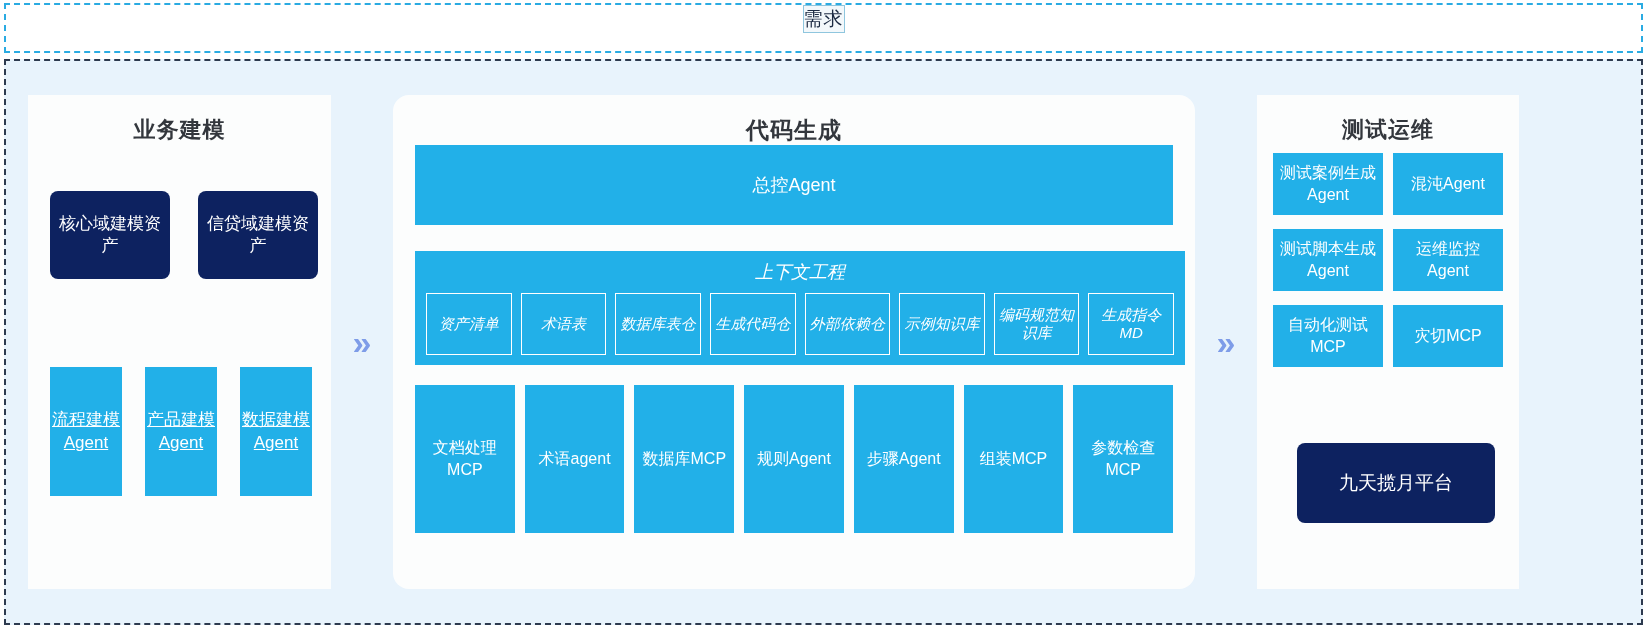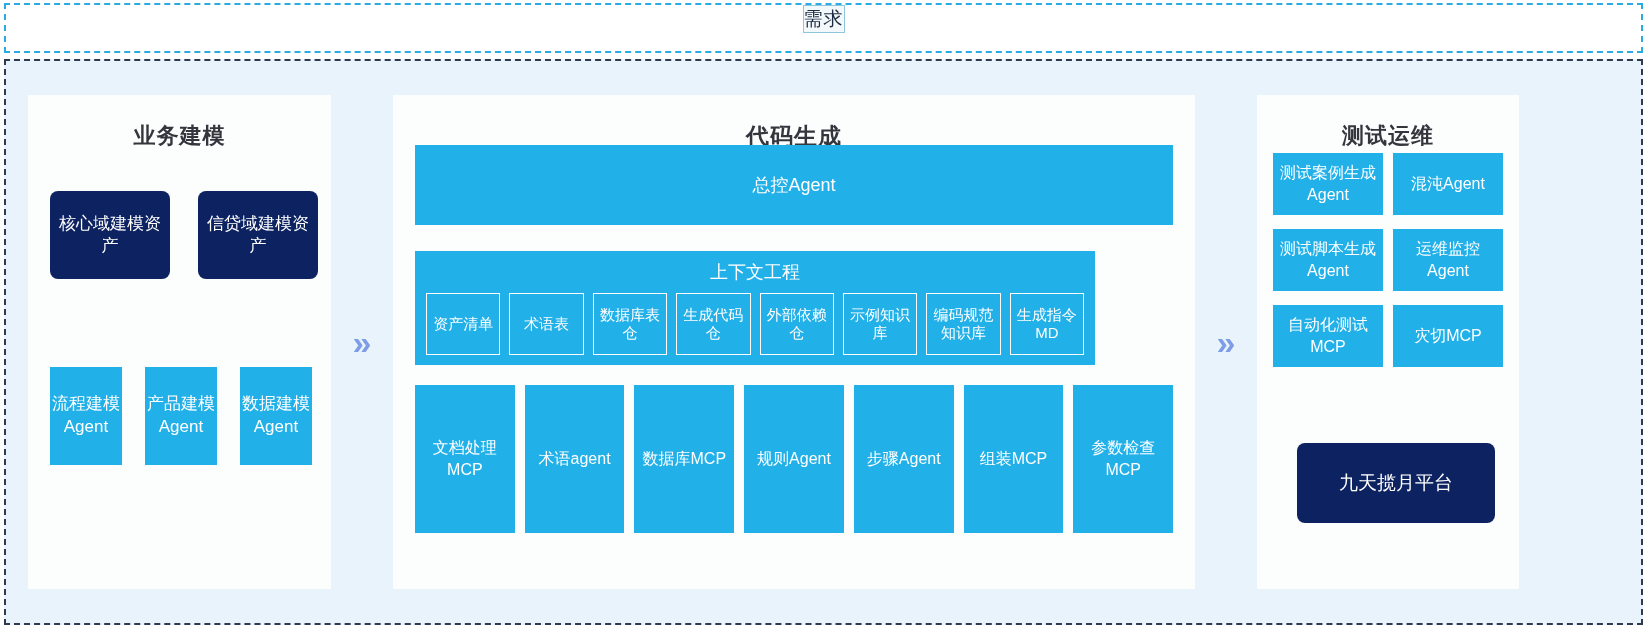--- a/index.html
+++ b/index.html
@@ -47,24 +47,24 @@
     display: flex;
     align-items: center;
     padding: 10px 22px;
   }
 
   
   .panel {
     background: #fcfdfd;
     height: 494px;
     position: relative;
-    padding-top: 26px;
+    padding-top: 20px;
   }
   .panel-left   { width: 303px; }
-  .panel-mid    { width: 802px; }
+  .panel-mid    { width: 802px; border-radius: 16px; }
   .panel-right  { width: 262px; }
 
   .panel-title {
     text-align: center;
     font-size: 22px;
     font-weight: bold;
     color: #33373d;
     letter-spacing: 1px;
   }
   .panel-mid .panel-title { font-size: 23px; }
@@ -112,35 +112,36 @@
     gap: 28px;
   }
   .left-assets .navy { width: 120px; height: 88px; padding: 0 6px; }
 
   .left-agents {
     position: absolute;
     left: 22px; top: 272px;
     display: flex;
     gap: 23px;
   }
-  .left-agents .cyan { width: 72px; height: 98px; }
+  .left-agents .cyan { width: 72px; height: 129px; text-decoration: underline; }
 
   
   .mid-master {
     position: absolute;
     left: 22px; top: 50px;
     width: 758px; height: 80px;
     font-size: 18px;
   }
   .mid-ctx {
     position: absolute;
     left: 22px; top: 156px;
-    width: 680px; height: 114px;
+    width: 770px; height: 114px;
     background: #22b0e8;
     color: #ffffff;
+    font-style: italic;
   }
   .mid-ctx-title {
     text-align: center;
     font-size: 18px;
     padding-top: 9px;
   }
   .mid-ctx-items {
     display: flex;
     gap: 9px;
     padding: 9px 11px 0 11px;

